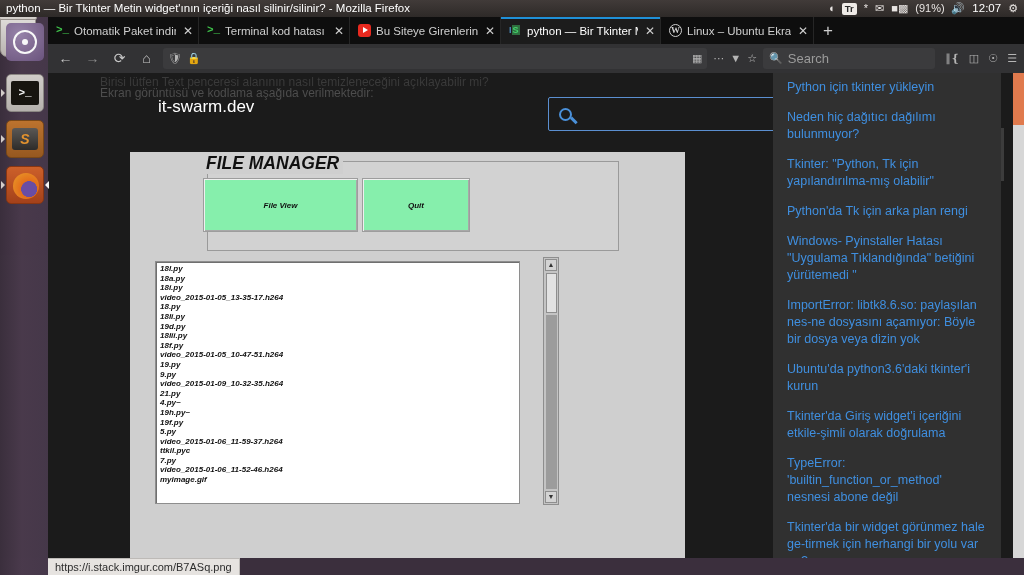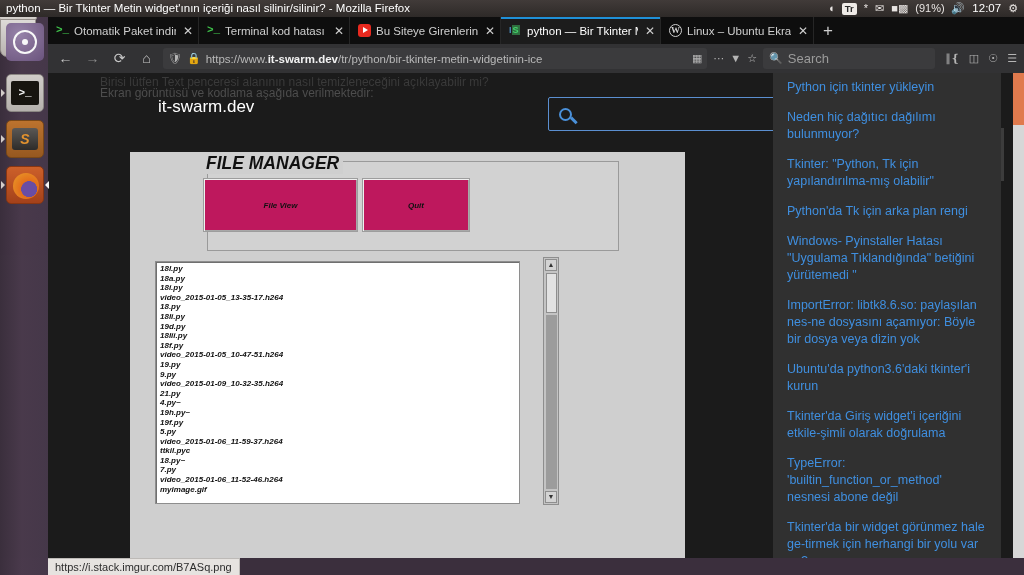--- a/index.html
+++ b/index.html
@@ -133,21 +133,21 @@
   #shot-topbar { position:absolute; left:0; top:0; width:555px; height:5px; background:#1b1b1b; }
   #tk-frame {
     position:absolute; left:77px; top:14px; width:412px; height:90px;
     border:1px solid #9a9a9a; background:#d2d2d2;
   }
   #tk-title {
     position:absolute; left:72px; top:6px; font-size:17.5px; font-weight:bold;
     font-style:italic; color:#101010; background:#cfcfcf; padding:0 4px; letter-spacing:0px;
   }
   .tk-btn {
-    position:absolute; background:#be185d; border:1px solid #9d9d9d;
+    position:absolute; background:#86efac; border:1px solid #9d9d9d;
     box-shadow: inset 1px 1px 0 #efefef, inset -1px -1px 0 #a8a8a8;
     font-size:8px; font-weight:bold; font-style:italic; color:#111;
     display:flex; align-items:center; justify-content:center;
   }
   #btn-fileview { left:73px; top:31px; width:155px; height:54px; }
   #btn-quit { left:232px; top:31px; width:108px; height:54px; }
   #tk-list {
     position:absolute; left:25px; top:114px; width:365px; height:243px;
     background:#ffffff; border:1px solid #8e8e8e;
     box-shadow: inset 1px 1px 0 #6f6f6f;
@@ -267,21 +267,20 @@
 
     <div id="navbar">
       <div class="navbtn">←</div>
       <div class="navbtn dim">→</div>
       <div class="navbtn">⟳</div>
       <div class="navbtn">⌂</div>
 
       <div id="urlbar">
         <span class="ubic">🛡</span>
         <span class="ubic">🔒</span>
-        <span class="txt"><span>https://www.</span><b>it-swarm.dev</b><span>/tr/python/bir-tkinter-metin-widgetinin-ice</span></span>
         <span class="ubic" style="margin-left:auto">▦</span>
       </div>
 
       <span class="ubic">⋯</span>
       <span class="ubic">▼</span>
       <span class="ubic">☆</span>
 
       <div id="searchbar">
         <span class="ubic">🔍</span>
         <span class="sph">Search</span>
@@ -333,21 +332,20 @@
             <div>19.py</div>
             <div>9.py</div>
             <div>video_2015-01-09_10-32-35.h264</div>
             <div>21.py</div>
             <div>4.py~</div>
             <div>19h.py~</div>
             <div>19f.py</div>
             <div>5.py</div>
             <div>video_2015-01-06_11-59-37.h264</div>
             <div>ttkil.pyc</div>
-            <div>18.py~</div>
             <div>7.py</div>
             <div>video_2015-01-06_11-52-46.h264</div>
             <div>myimage.gif</div>
           </div>
 
         <div id="tk-scroll">
           <div class="sb-arrow" id="sb-up">▲</div>
           <div id="sb-thumb"></div>
           <div id="sb-track"></div>
           <div class="sb-arrow" id="sb-dn">▼</div>

